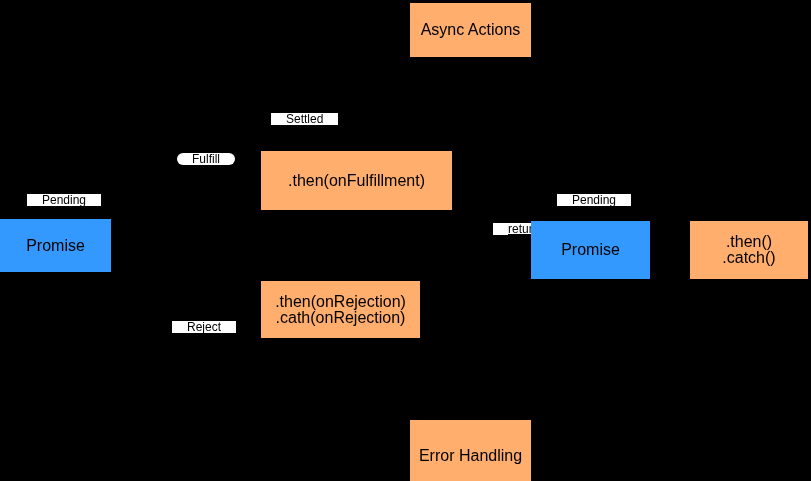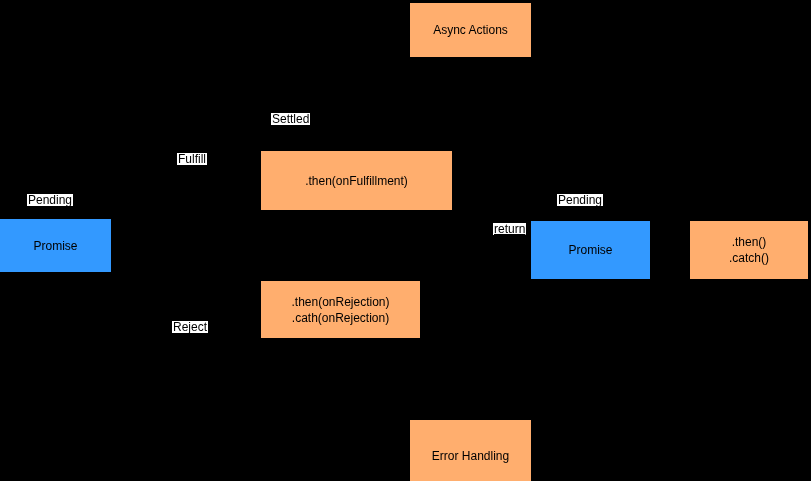--- a/index.html
+++ b/index.html
@@ -23,48 +23,48 @@
     overflow: hidden;
   }
   .node {
     position: absolute;
     display: flex;
     flex-direction: column;
     align-items: center;
     justify-content: center;
     text-align: left;
     color: var(--node-text);
-    font-size: 12px;
+    font-size: 16px;
     line-height: 16px;
     box-sizing: border-box;
   }
   .node.orange { background: var(--orange); }
   .node.blue   { background: var(--blue); }
   .node.bold   { font-weight: normal; }
   .edge-label {
     position: absolute;
     background: var(--label-bg);
     color: #000000;
     font-size: 12px;
     line-height: 12px;
-    padding: 0 1px;
+    padding: 0 15px;
     white-space: nowrap;
   }
   .node .line { pointer-events: none; }
 </style>
 </head>
 <body>
 
 <div class="canvas">
 
   <div class="node orange" style="left:410px; top:3px; width:121px; height:54px;">Async Actions</div>
 
   <div class="edge-label" style="left:271px; top:113px;">Settled</div>
 
-  <div class="edge-label" style="left:177px; top:153px;">Fulfill</div>
+  <div class="edge-label" style="left:177px; top:153px;border-radius:6px;">Fulfill</div>
 
   <div class="edge-label" style="left:27px; top:194px;">Pending</div>
 
   <div class="edge-label" style="left:557px; top:194px;">Pending</div>
 
   <div class="edge-label" style="left:493px; top:223px;text-decoration:underline;">return</div>
 
   <div class="edge-label" style="left:172px; top:321px;">Reject</div>
 
   <div class="node orange" style="left:261px; top:151px; width:191px; height:59px;">.then(onFulfillment)</div>

